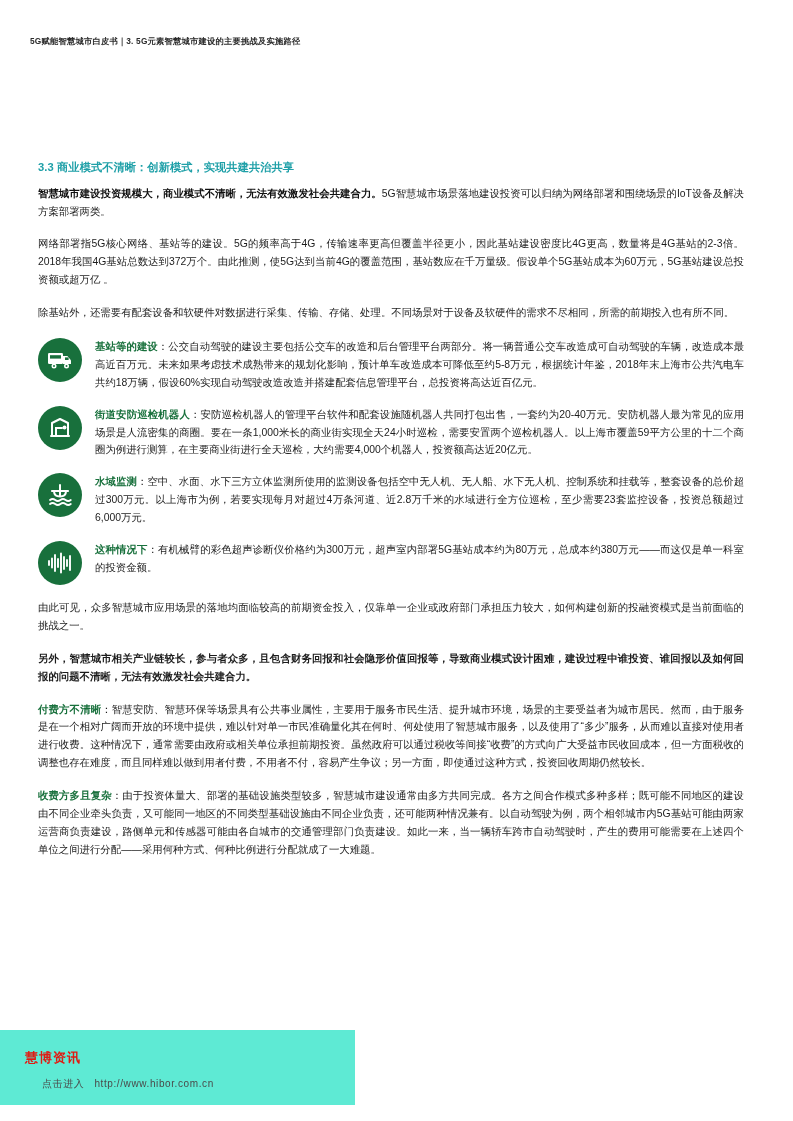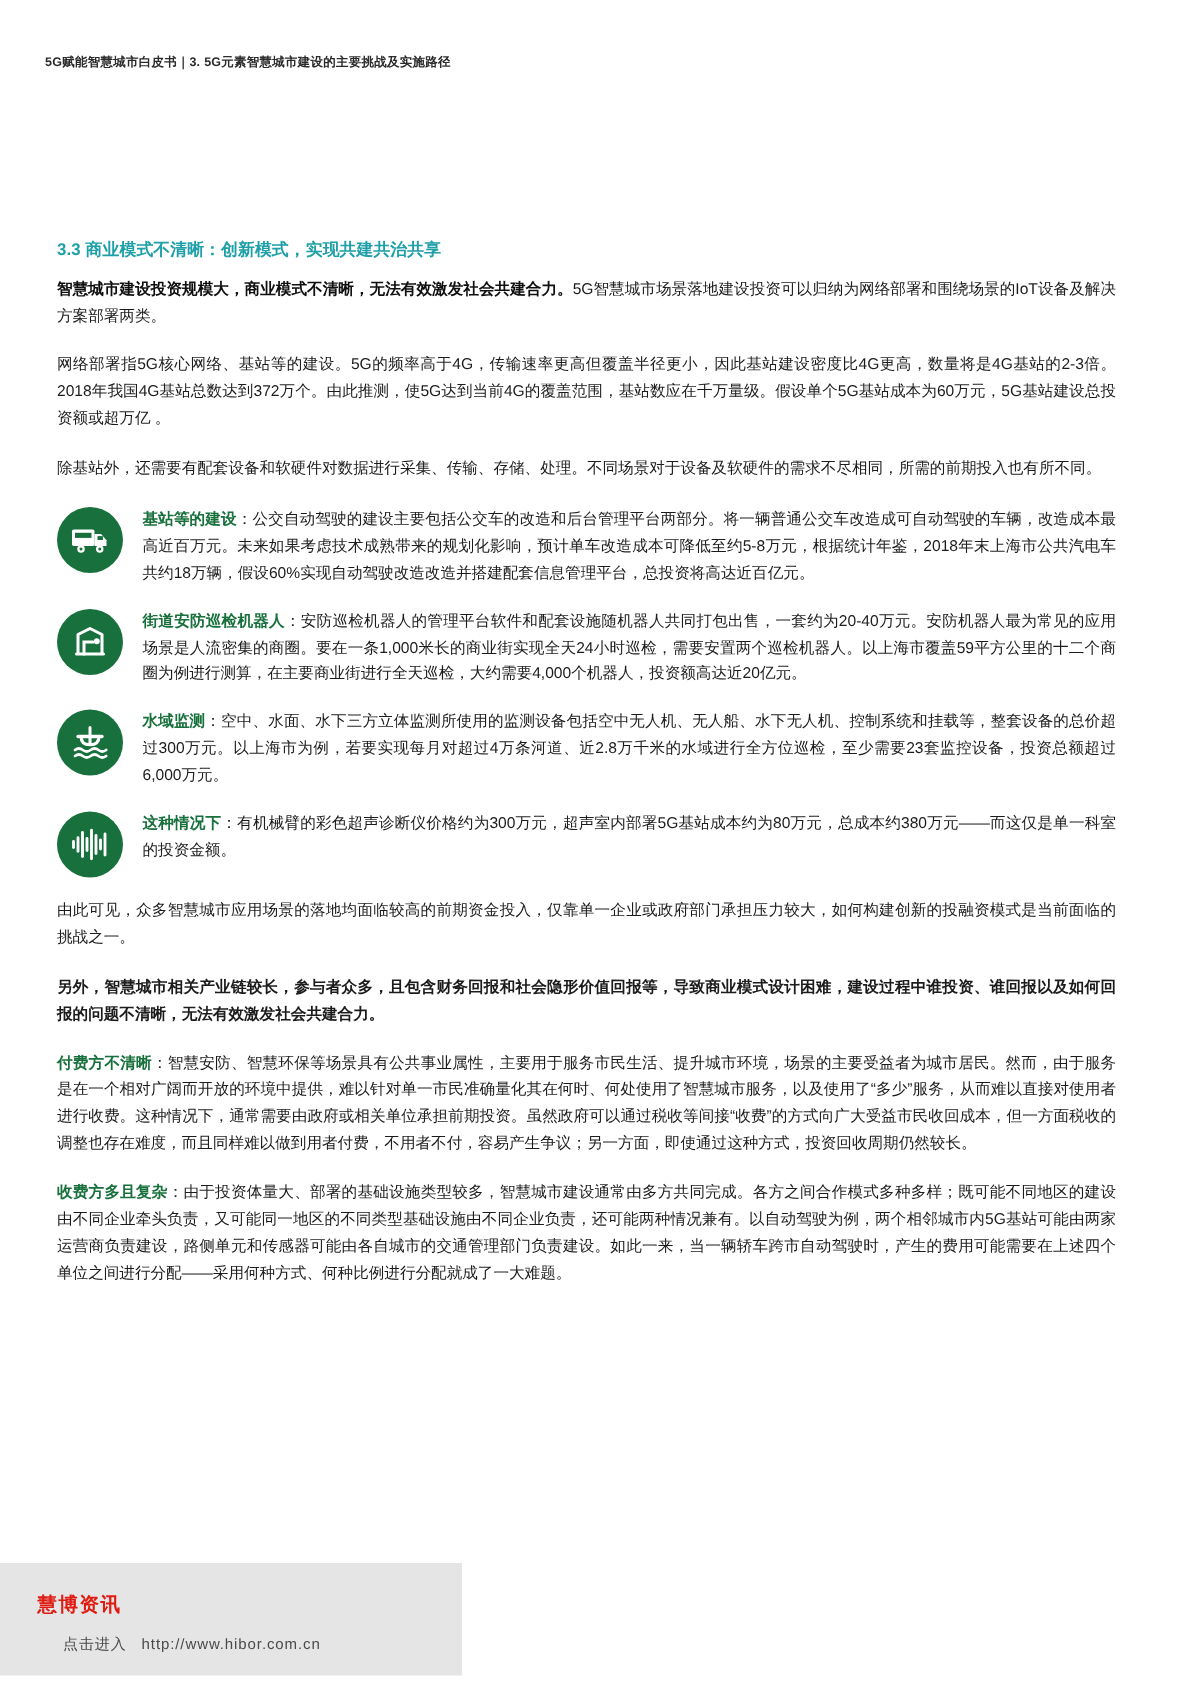--- a/index.html
+++ b/index.html
@@ -112,24 +112,24 @@
 
   .term-label {
     font-weight: bold;
     color: #18703c;
   }
 
   
   .footer-band {
     position: absolute;
     left: 0;
-    bottom: 4px;
-    width: 308px;
+    bottom: 16px;
+    width: 355px;
     height: 75px;
-    background: #e5e5e5;
+    background: #5eead4;
   }
   .footer-brand {
     position: absolute;
     left: 25px;
     top: 19px;
     font-size: 13px;
     font-weight: bold;
     color: #e01b12;
     letter-spacing: 1px;
   }

